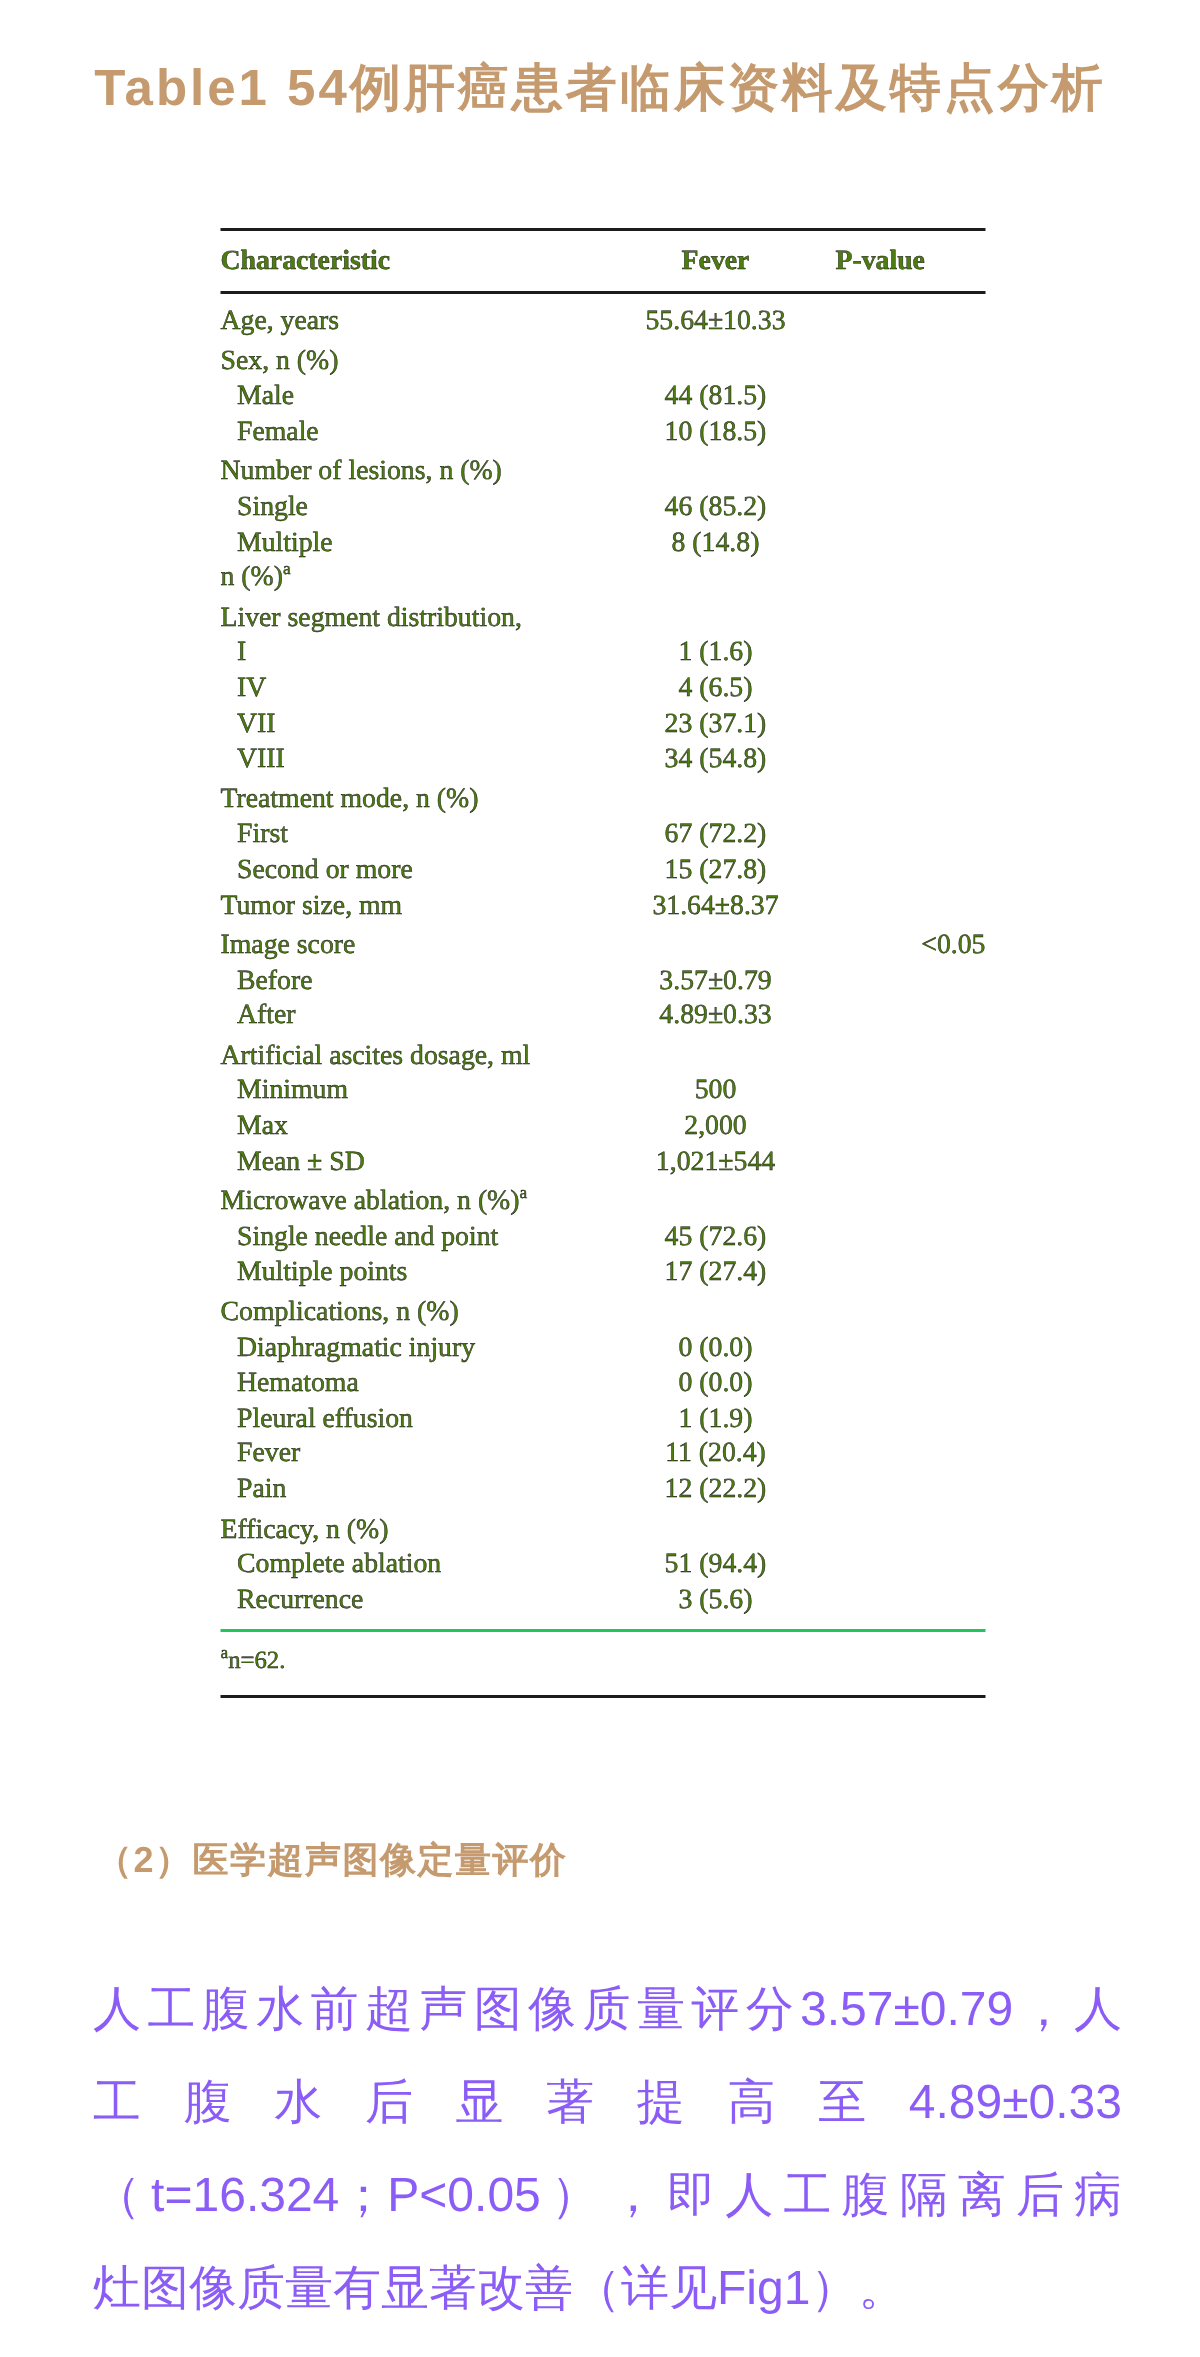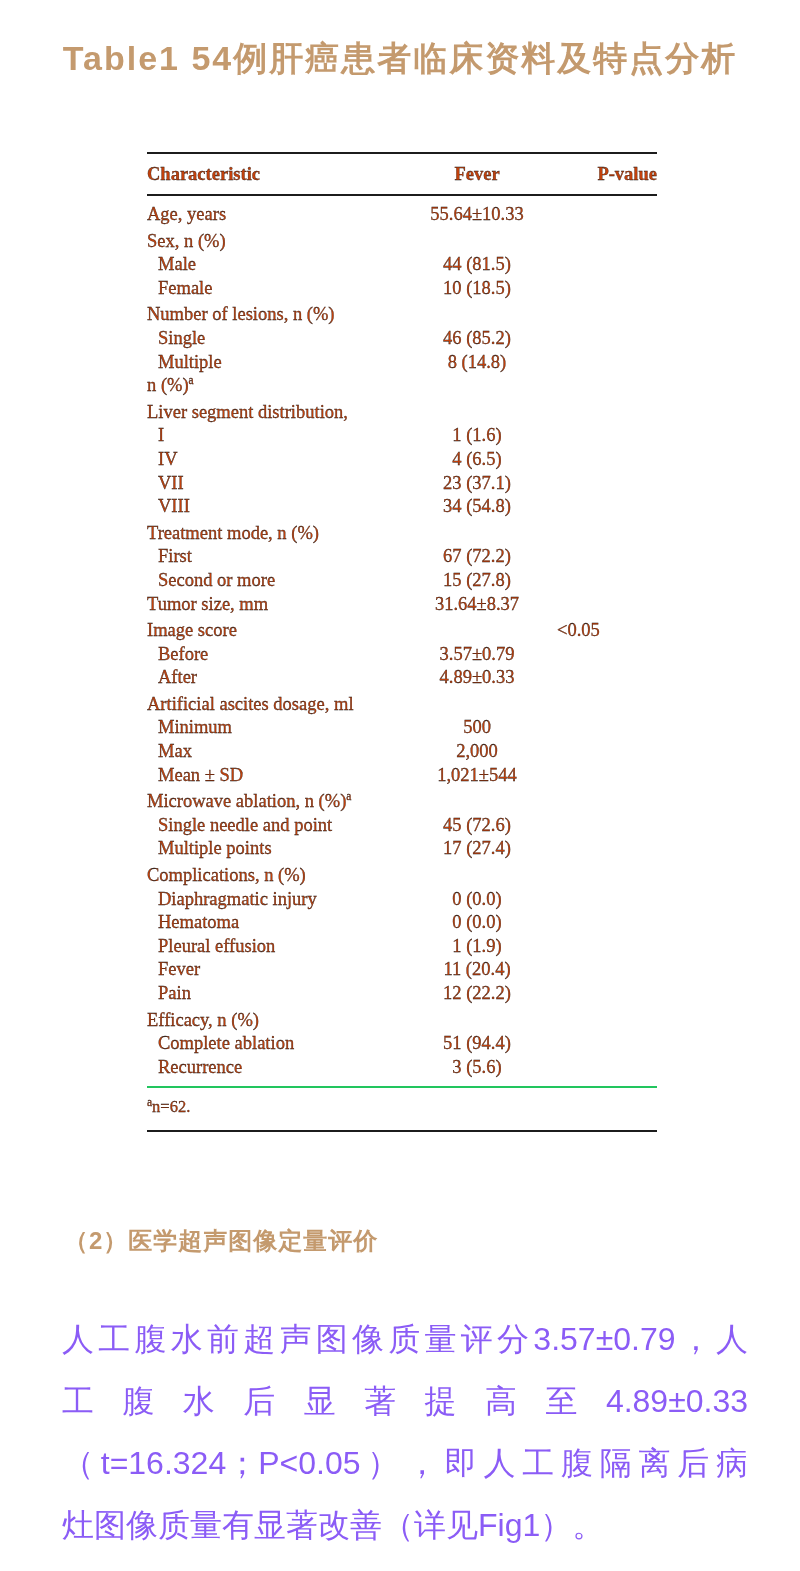--- a/index.html
+++ b/index.html
@@ -25,44 +25,44 @@
     letter-spacing:2px;
     color:#c49a6e;
   }
   
   .table-wrap{
     width:510px;
     margin:70px 0 16px 147px;
     border-top:2.5px solid #1c1c1c;
     border-bottom:2.5px solid #1c1c1c;
     font-family:"Liberation Serif", serif;
-    color:#c2410c;
+    color:#4d7c0f;
     -webkit-text-stroke:0.3px #151515;
   }
   .thead{
     display:grid;
     grid-template-columns:250px 160px 1fr;
     height:40px;
     align-items:center;
     border-bottom:2.5px solid #1c1c1c;
     font-weight:700;
     font-size:18.5px;
   }
   .th-value{text-align:center;}
-  .th-p{text-align:right;}
+  .th-p{}
   .tbody{padding:7px 0;font-size:18.5px;}
   .trow{
     display:grid;
     grid-template-columns:250px 160px 1fr;
     line-height:23.6px;
   }
   .trow.gap{margin-top:3px;}
   .trow.ind .c-label{padding-left:11px;}
   .c-value{text-align:center;}
-  .c-p{}
+  .c-p{text-align:right;}
   .table-wrap sup{font-size:11.5px;line-height:0;}
   .tfoot{
     border-top:2px solid #22c55e;
     padding:9px 0 13px;
     font-size:16.5px;
   }
   
   .section-heading{
     margin:90px 0 0 64px;
     font-size:24px;

